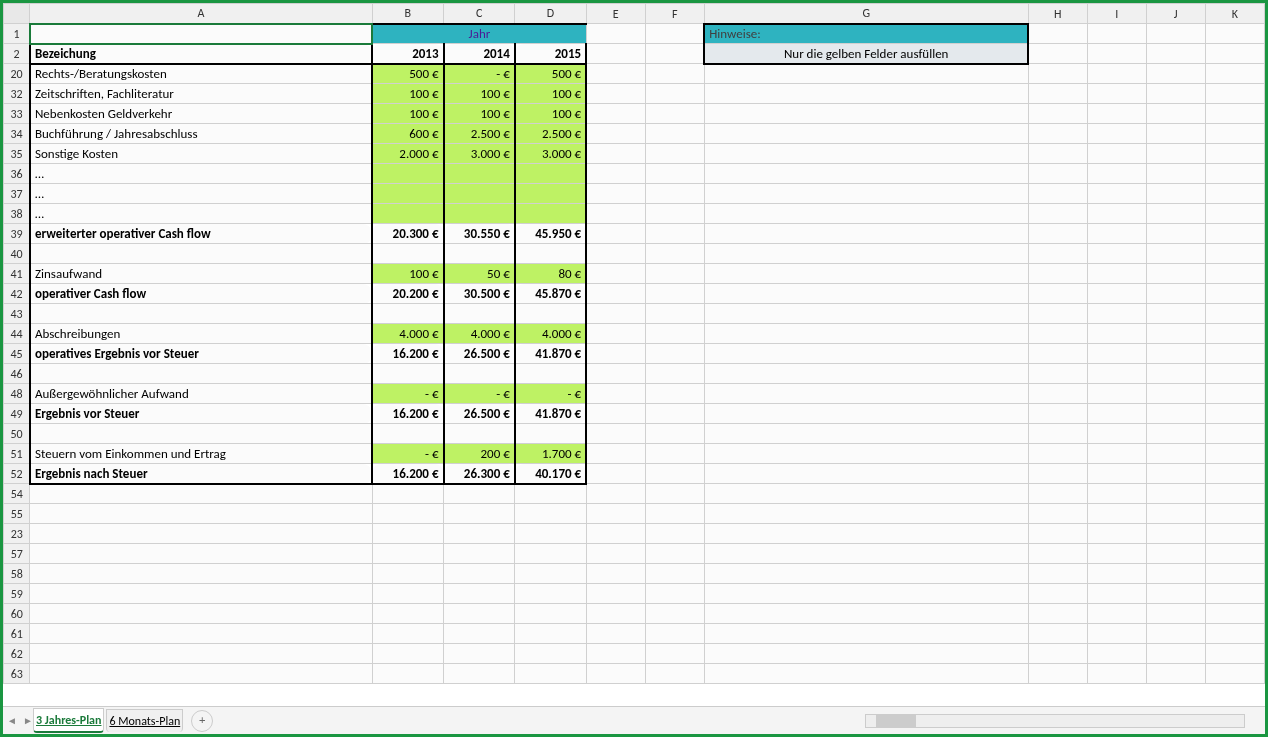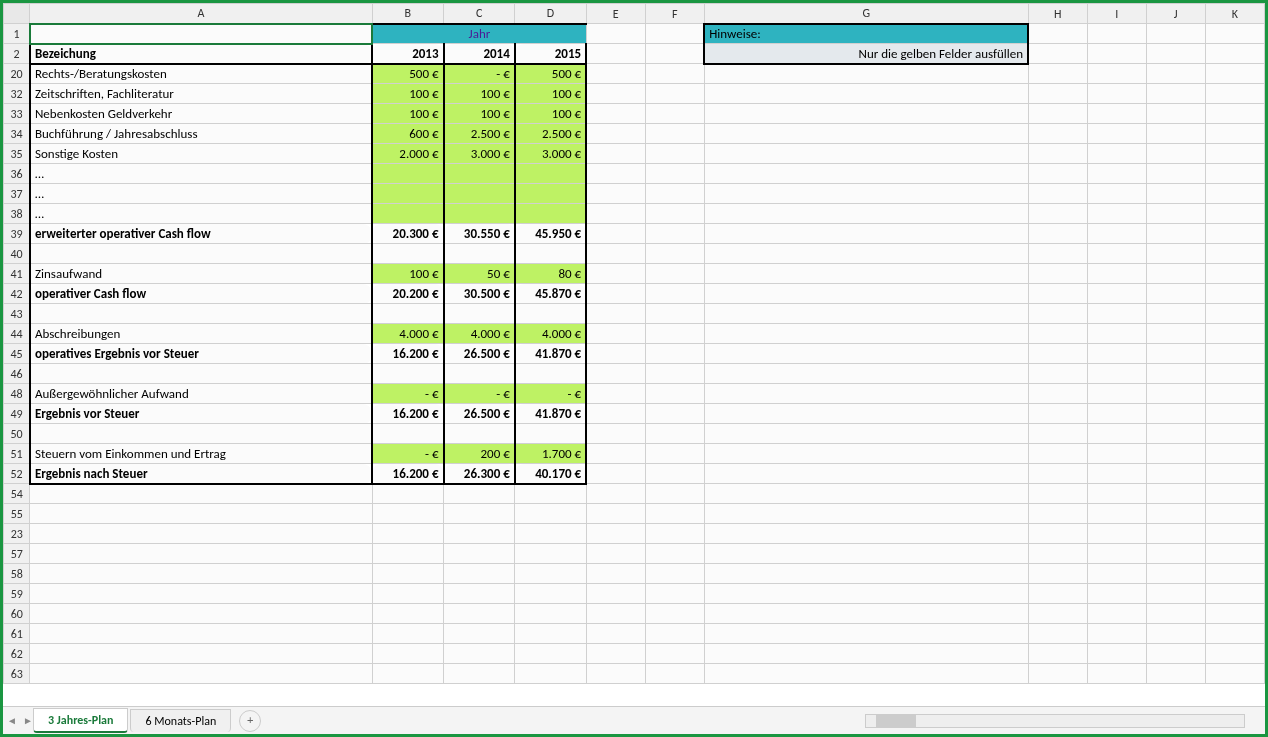--- a/index.html
+++ b/index.html
@@ -48,48 +48,49 @@
 .col-D { width: 70px; }
 .col-E { width: 58px; }
 .col-F { width: 58px; }
 .col-G { width: 318px; }
 .col-H { width: 58px; }
 .col-I { width: 58px; }
 .col-J { width: 58px; }
 .col-K { width: 58px; }
 td { background: #fbfbfb; }
 td.teal { background: #2eb3c0; color: #4c1d95; text-align: center; font-weight: normal; }
-td.teal-left { background: #2eb3c0; color: #000000; text-align: left; }
-td.hint { background: #e4e9ed; text-align: right; }
+td.teal-left { background: #2eb3c0; color: #404040; text-align: left; }
+td.hint { background: #e4e9ed; text-align: center; }
 td.bold { font-weight: bold; border-radius: 9px; }
 td.num { text-align: right; }
 td.yellow { background: #bef264; }
 td.bb { border-bottom: 2px solid #000; }
 td.bt { border-top: 2px solid #000; }
 td.bl { border-left: 2px solid #000; }
 td.br { border-right: 2px solid #000; }
 td.sel { outline: 2px solid #1a7a3a; outline-offset: -1px; }
 
 .tabs {
   display: flex;
   align-items: center;
   background: #f4f4f4;
   border-top: 1px solid #ccc;
   height: 28px;
   padding-left: 30px;
   font-size: 12px;
 }
 .tab {
-  padding: 4px 14px;
+  padding: 4px 2px;
   border: 1px solid #ccc;
   border-bottom: none;
   background: #f0f0f0;
   margin-right: 2px;
   cursor: pointer;
   border-radius: 0 0 4px 4px;
+  text-decoration: underline;
 }
 .tab.active {
   background: #fff;
   font-weight: bold;
   color: #1a7a3a;
   border-bottom: 2px solid #1a7a3a;
 }
 .tab-add {
   width: 22px; height: 22px;
   border: 1px solid #ccc;

